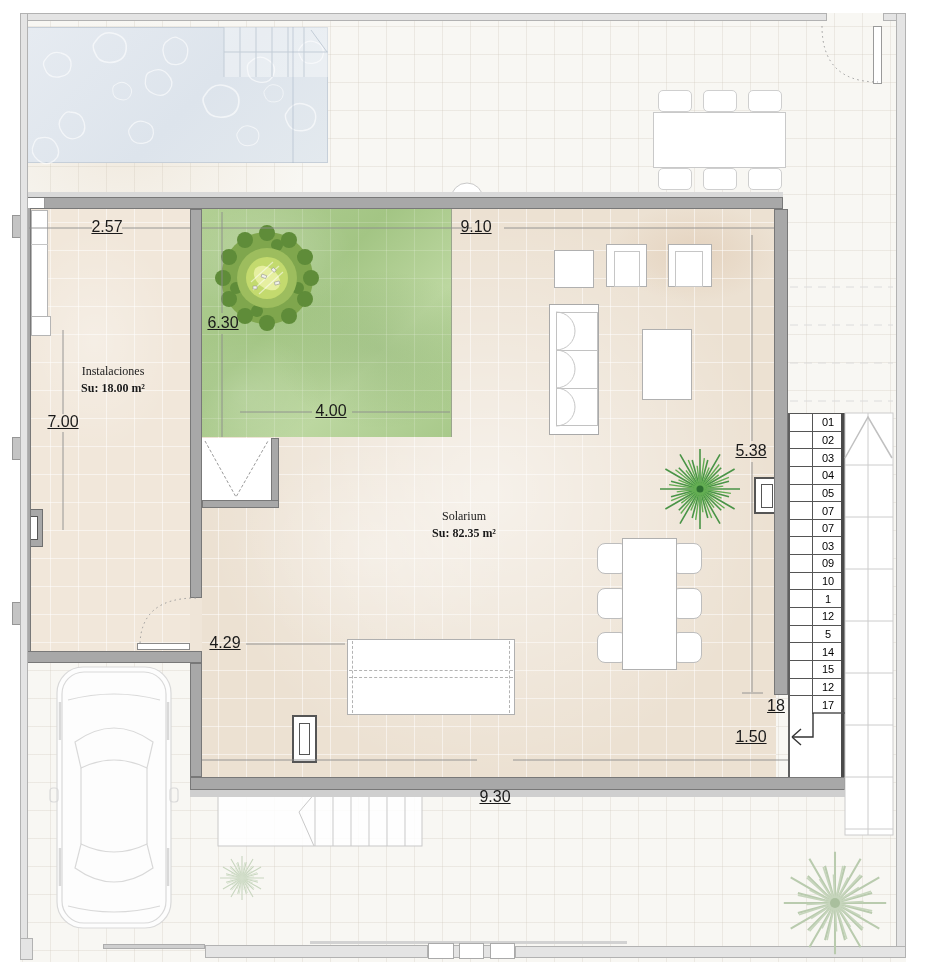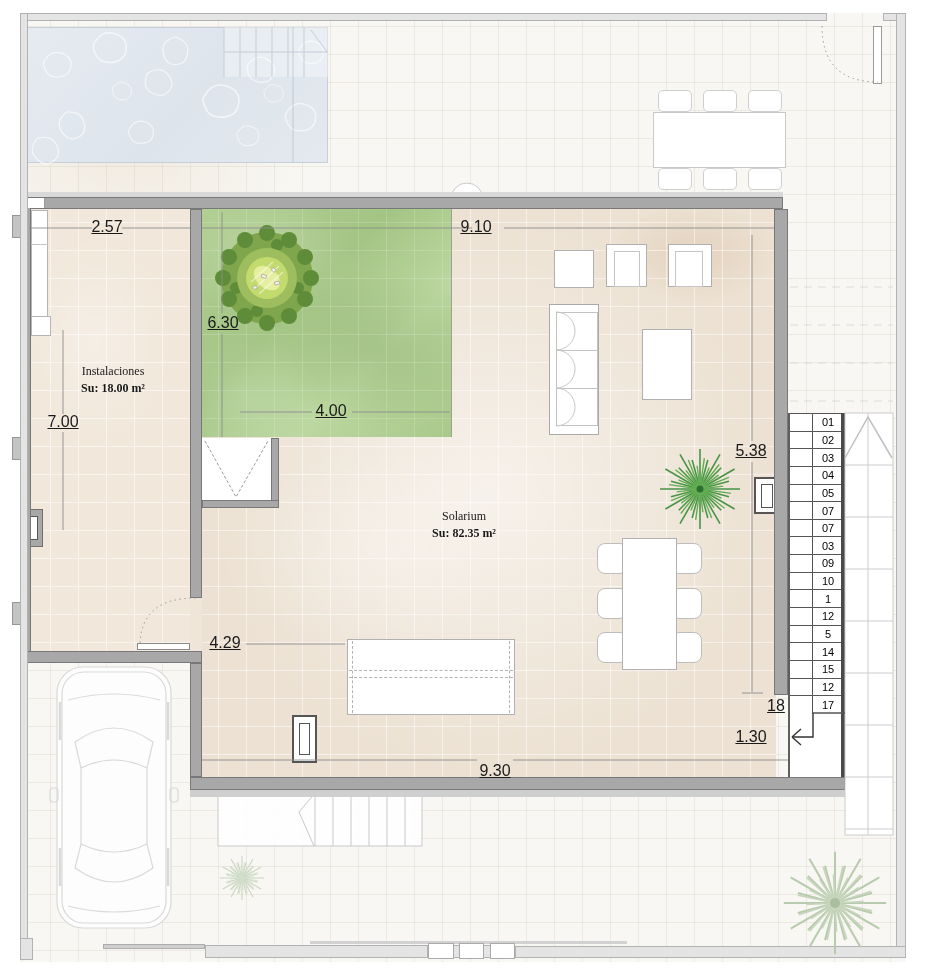--- a/index.html
+++ b/index.html
@@ -377,17 +377,17 @@
   <div class="room-label" style="left:464px;top:516px;">Solarium</div>
   <div class="room-label" style="left:464px;top:533px;font-weight:bold;text-align:right;">Su: 82.35 m²</div>
 
   <div class="dim" style="left:107px;top:227px;">2.57</div>
   <div class="dim" style="left:476px;top:227px;">9.10</div>
   <div class="dim" style="left:223px;top:323px;">6.30</div>
   <div class="dim" style="left:331px;top:411px;">4.00</div>
   <div class="dim" style="left:63px;top:422px;">7.00</div>
   <div class="dim" style="left:751px;top:451px;">5.38</div>
   <div class="dim" style="left:225px;top:643px;">4.29</div>
-  <div class="dim" style="left:495px;top:771px;">9.30</div>
-  <div class="dim" style="left:751px;top:737px;">1.30</div>
+  <div class="dim" style="left:495px;top:797px;">9.30</div>
+  <div class="dim" style="left:751px;top:737px;">1.50</div>
   <div class="dim" style="left:776px;top:706px;">18</div>
 
 </div>
 
 </body></html>

